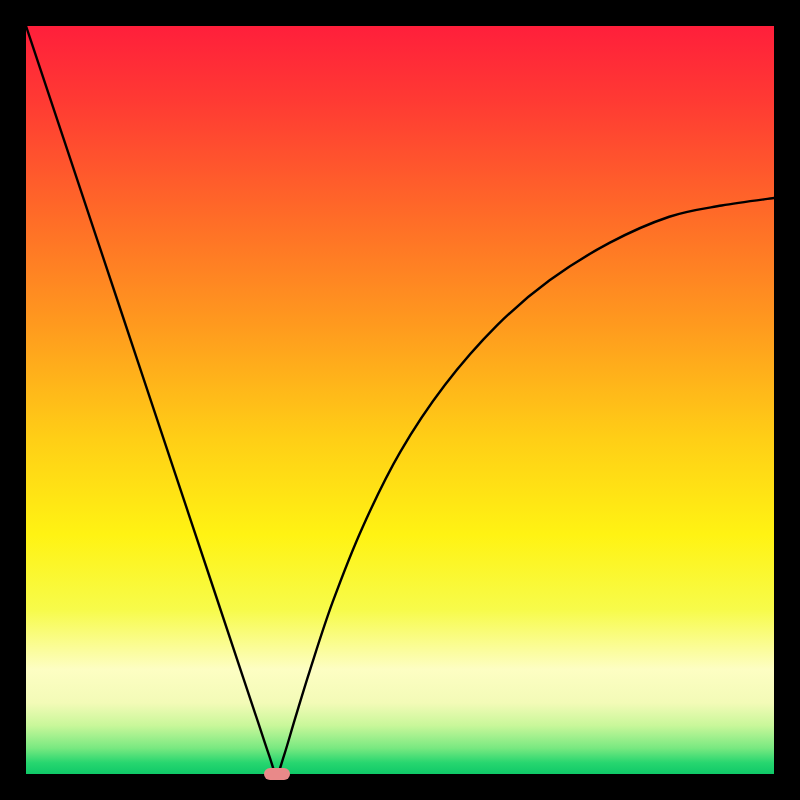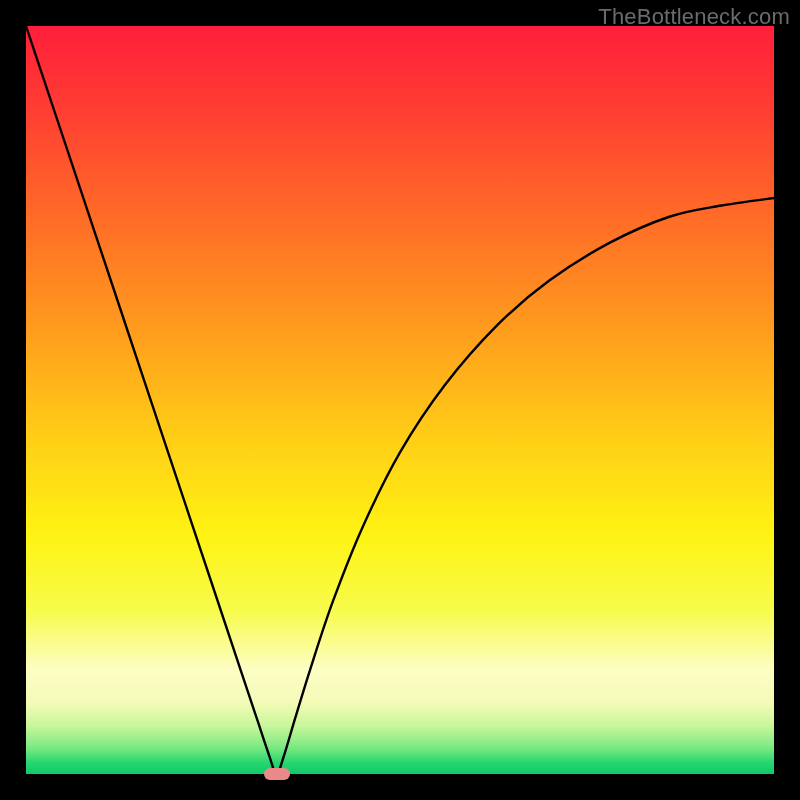--- a/index.html
+++ b/index.html
@@ -42,21 +42,20 @@
     position: absolute;
     background: #e98989;
     border-radius: 10px;
     z-index: 5;
   }
 </style>
 </head>
 <body>
 
 <div class="frame">
-  <div class="watermark">TheBottleneck.com</div>
 
   <div class="plot-wrap">
     <svg id="plot-svg" xmlns="http://www.w3.org/2000/svg" width="748" height="748" viewBox="0 0 748 748">
       <defs>
         <linearGradient id="bg-grad" x1="0" y1="0" x2="0" y2="1">
             <stop offset="0%" stop-color="#ff1f3b"></stop>
             <stop offset="10%" stop-color="#ff3a33"></stop>
             <stop offset="25%" stop-color="#ff6a28"></stop>
             <stop offset="40%" stop-color="#ff9a1e"></stop>
             <stop offset="55.00000000000001%" stop-color="#ffce16"></stop>

